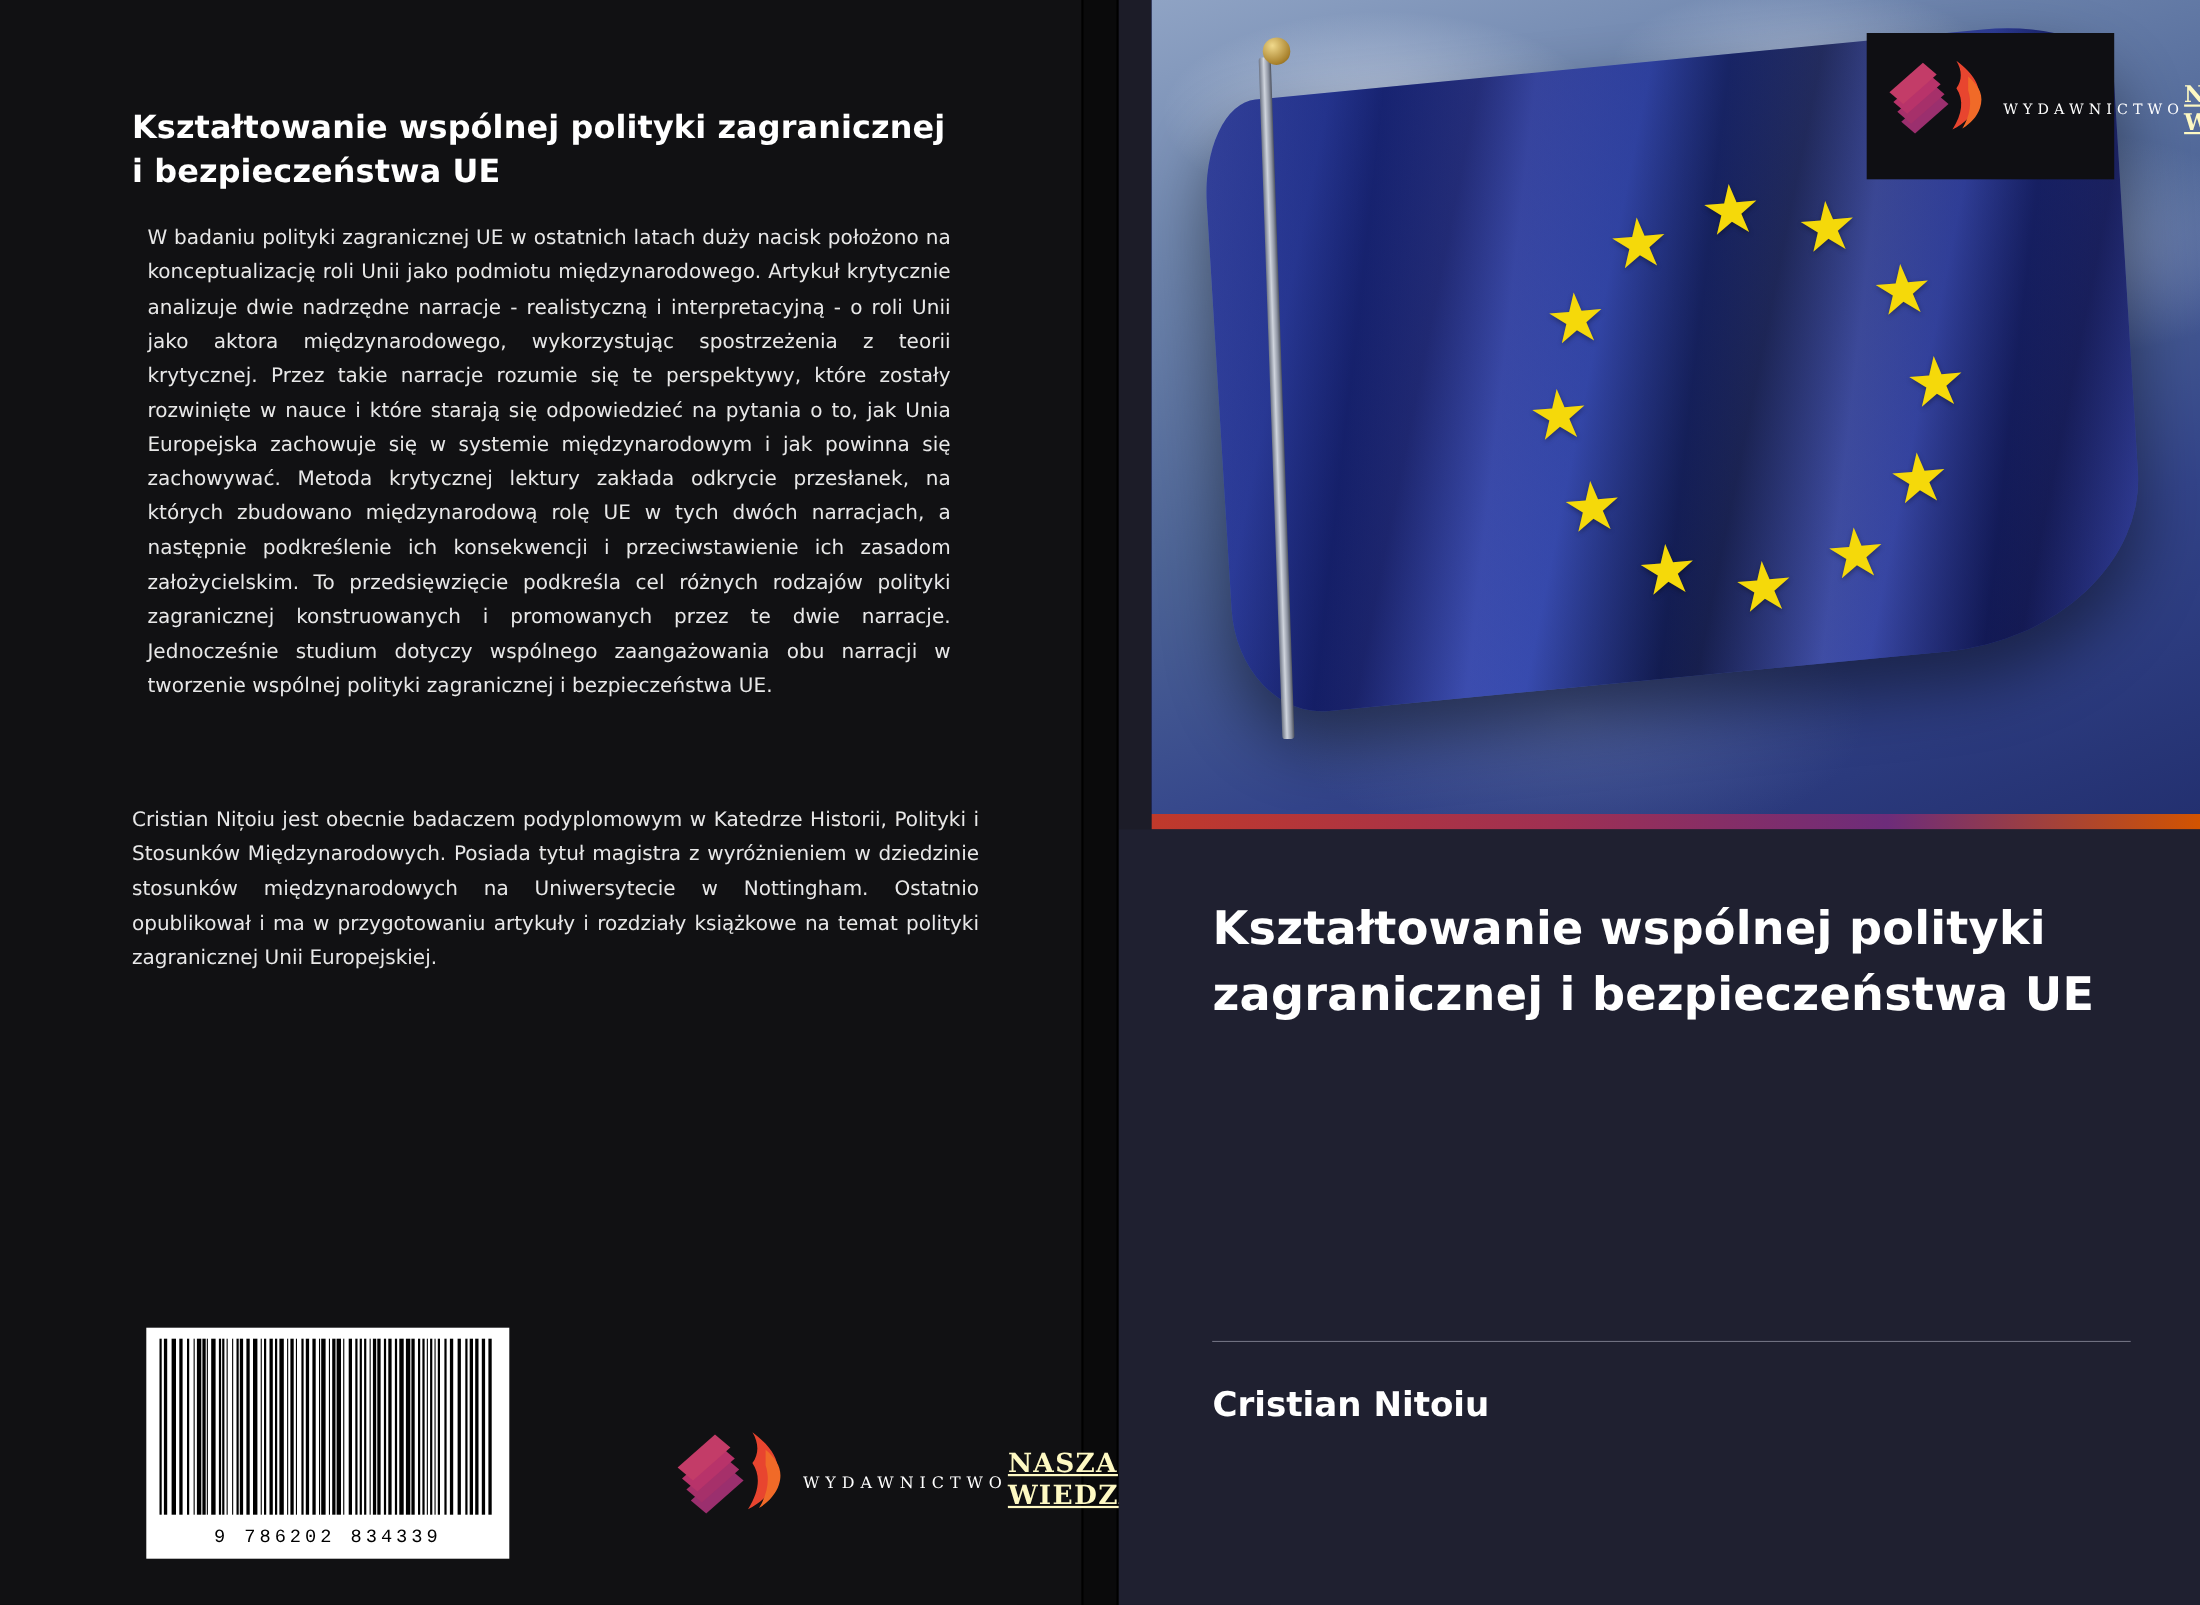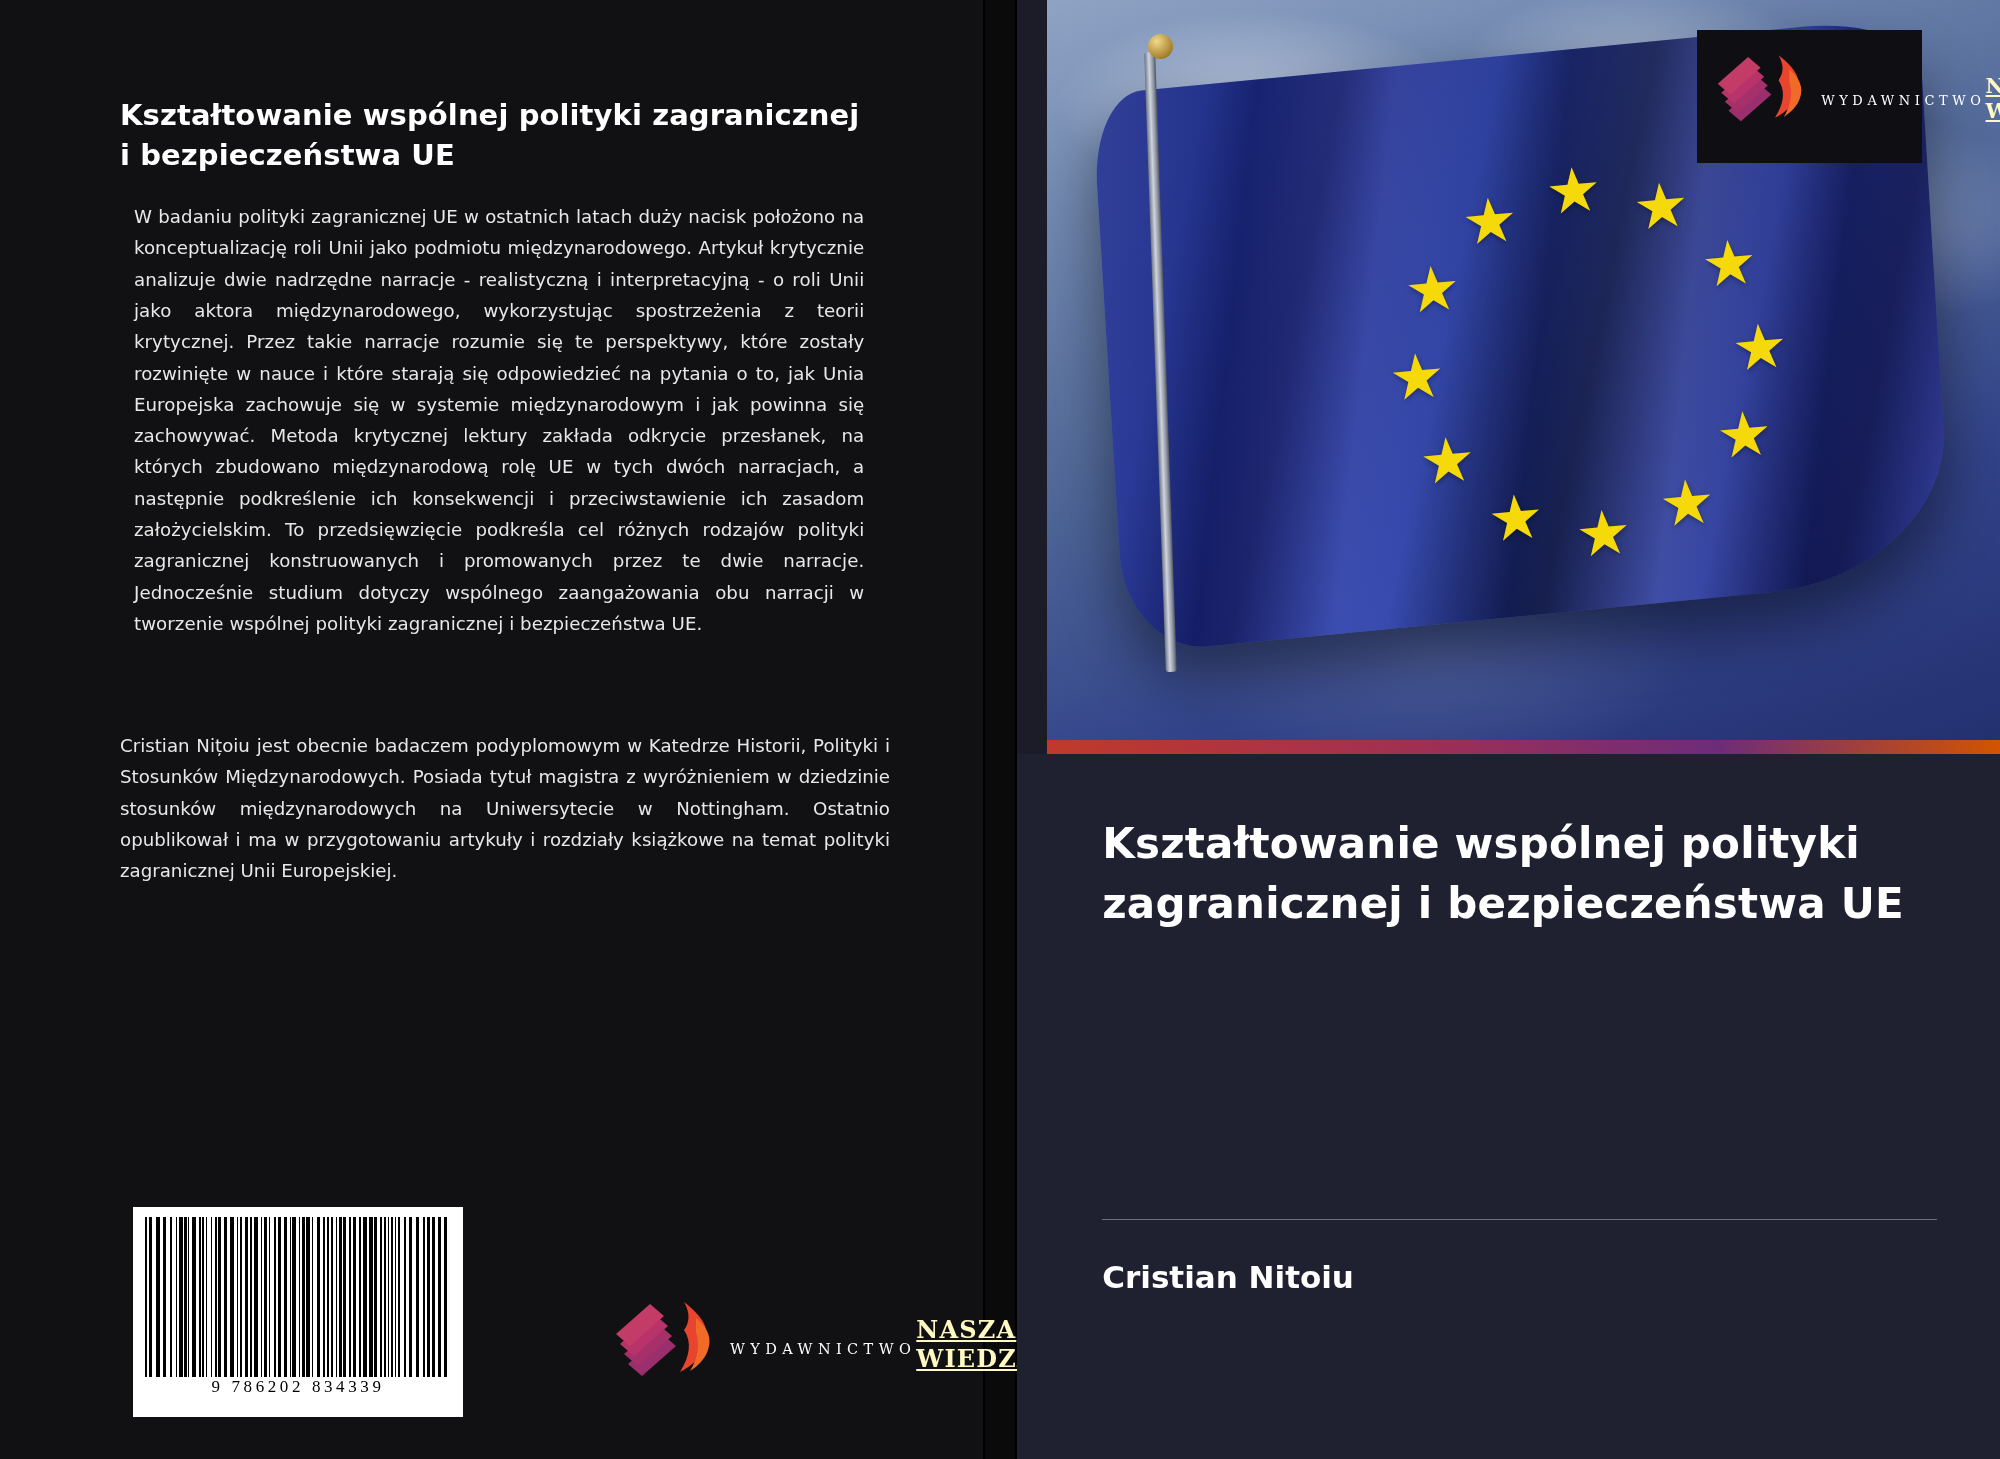--- a/index.html
+++ b/index.html
@@ -74,26 +74,26 @@
     width: 100%;
     display: flex;
     align-items: stretch;
   }
   .barcode-bars i {
     display: block;
     background: #000;
     height: 100%;
   }
   .barcode-digits {
-    font-family: Liberation Serif, serif;
+    font-family: Liberation Mono, monospace;
     font-size: 17px;
     color: #000;
     letter-spacing: 3.6px;
     text-align: center;
-    margin-top: 0;
+    margin-top: 12px;
   }
 
   
   .pub-logo {
     position: absolute;
     display: flex;
     align-items: center;
   }
   .pub-logo.back {
     left: 610px;

